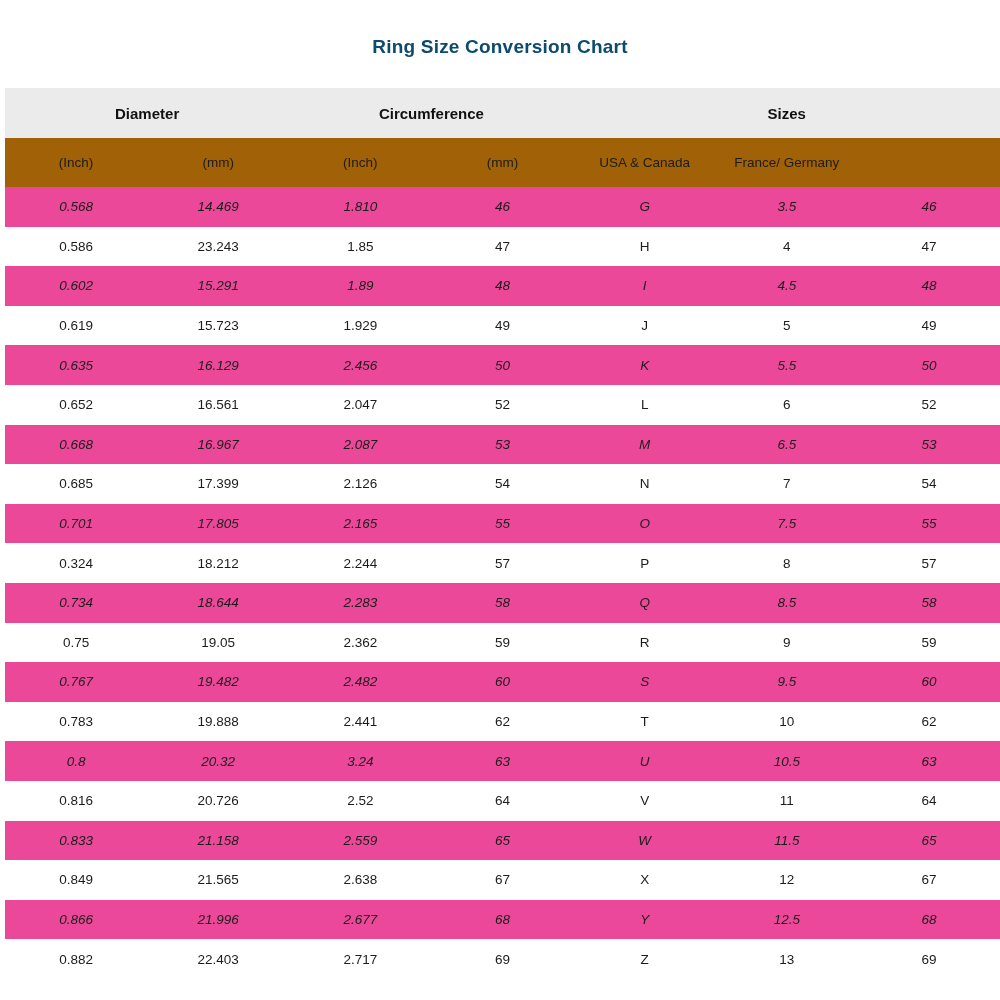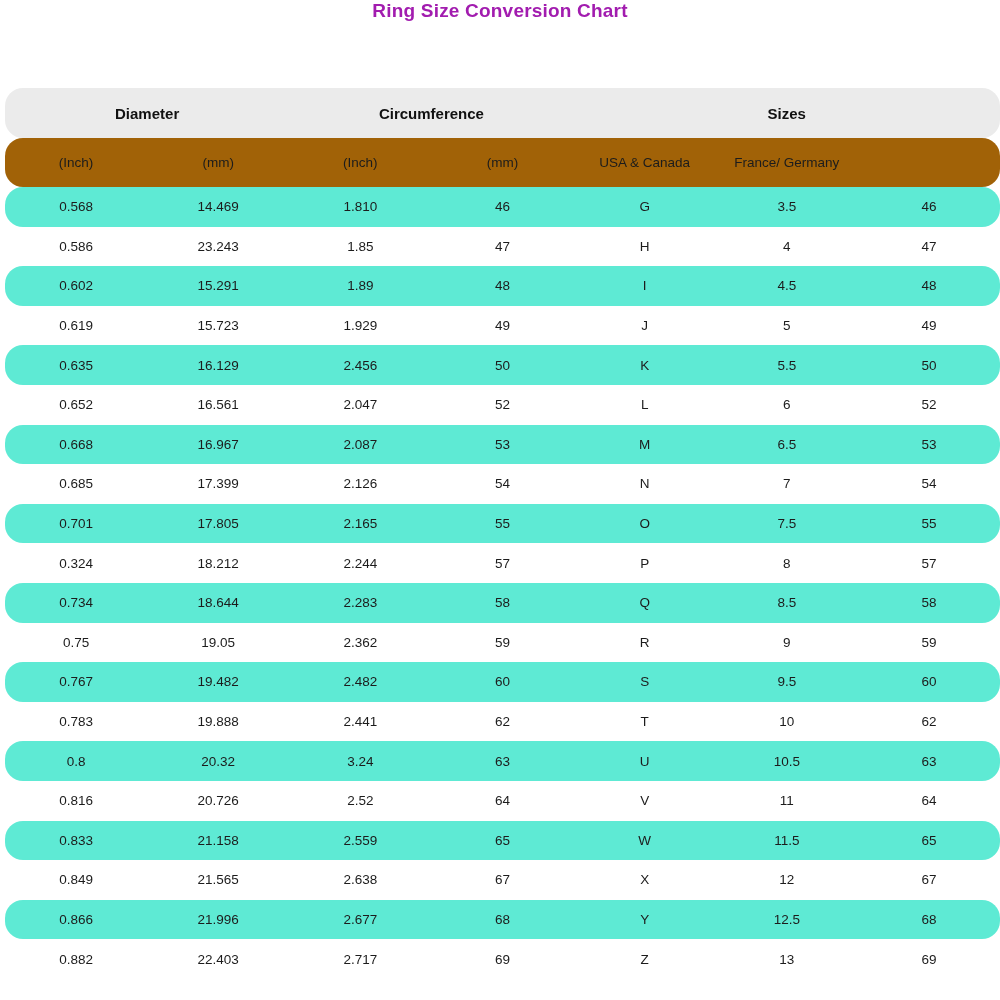--- a/index.html
+++ b/index.html
@@ -12,38 +12,38 @@
     color: #1c1c1c;
     -webkit-font-smoothing: antialiased;
   }
   .page {
     position: relative;
     width: 1000px;
     height: 1000px;
     overflow: hidden;
   }
   .title {
-    margin: 0;
+    margin: 16px;
+    padding-top: 20px;
     text-align: center;
     font-size: 19px;
     font-weight: bold;
     letter-spacing: 0.2px;
-    color: #a21caf;
+    color: #0c4a6e;
   }
   .ring-table {
     position: absolute;
     top: 88px;
     left: 5px;
     width: 995px;
   }
   .grid-row {
     display: grid;
     grid-template-columns: repeat(7, 1fr);
     align-items: center;
-    border-radius: 18px;
   }
   .group-row {
     height: 50px;
     background: #ebebeb;
   }
   .group-cell {
     text-align: center;
     font-weight: bold;
     font-size: 15px;
     color: #111111;
@@ -56,21 +56,21 @@
     text-align: center;
     font-size: 13.5px;
     line-height: 1.3;
     padding: 0 8px;
     color: #1c1c1c;
   }
   .body-row {
     height: 39.6px;
     font-size: 13.5px;
   }
-  .body-row.odd { background: #5eead4; }
+  .body-row.odd { background: #ec4899; font-style: italic; }
   .body-row.even { background: #ffffff; }
   .cell {
     text-align: center;
     color: #1c1c1c;
   }
 </style>
 </head>
 <body>
 
 <div class="page">

